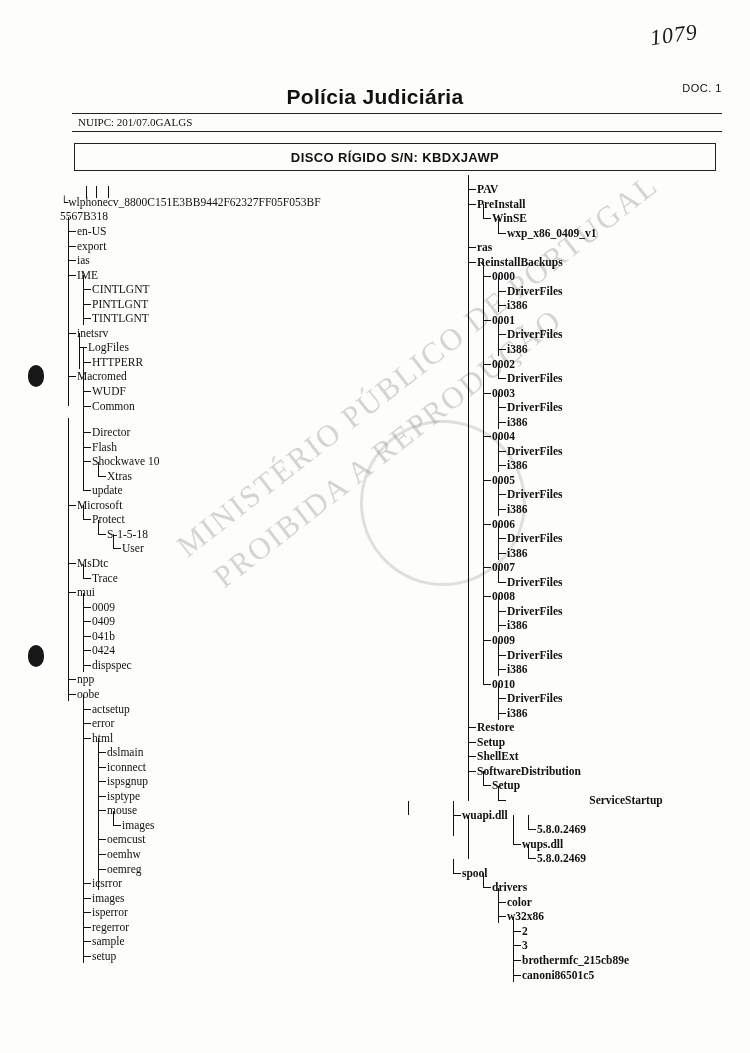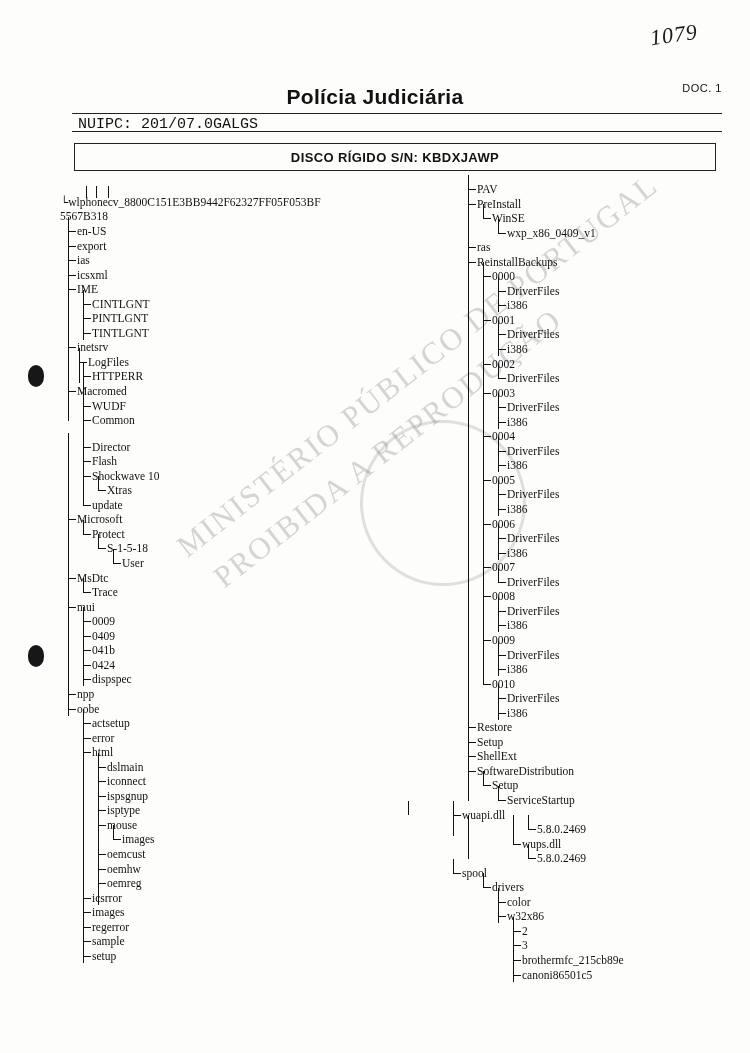--- a/index.html
+++ b/index.html
@@ -60,22 +60,22 @@
     position: absolute;
     left: 72px;
     right: 28px;
     top: 113px;
     border-top: 1px solid #222;
   }
   .nuipc {
     position: absolute;
     left: 78px;
     top: 116px;
-    font-family: Liberation Mono, monospace;
-    font-size: 15px;
+    font-family: Liberation Serif, serif;
+    font-size: 11px;
   }
   .nuipc-rule-bottom {
     position: absolute;
     left: 72px;
     right: 28px;
     top: 131px;
     border-top: 1px solid #222;
   }
 
   .disk-box {
@@ -247,21 +247,20 @@
   <div class="root-line r1">
     <span>└</span><span>wlphonecv_8800C151E3BB9442F62327FF05F053BF</span>
   </div>
   <div class="root-line r2">5567B318</div>
 
   <div class="tree-area">
     <div class="col col-left" id="leftCol" style="padding-top: 42px;">
         <div class="node elbow spine" style="margin-left: 15px;"><span class="lbl">en-US</span></div>
         <div class="node elbow spine" style="margin-left: 15px;"><span class="lbl">export</span></div>
         <div class="node elbow spine" style="margin-left: 15px;"><span class="lbl">ias</span></div>
-        <div class="node elbow spine" style="margin-left: 15px;"><span class="lbl">icsxml</span></div>
         <div class="node elbow spine" style="margin-left: 15px;"><span class="lbl">IME</span></div>
         <div class="node elbow spine" style="margin-left: 30px;"><span class="lbl">CINTLGNT</span><span class="rail" style="left: -22px; top: -7px; height: 14.55px;"></span></div>
         <div class="node elbow spine" style="margin-left: 30px;"><span class="lbl">PINTLGNT</span><span class="rail" style="left: -22px; top: -7px; height: 14.55px;"></span></div>
         <div class="node elbow" style="margin-left: 30px;"><span class="lbl">TINTLGNT</span><span class="rail" style="left: -22px; top: -7px; height: 14.55px;"></span></div>
         <div class="node elbow spine" style="margin-left: 15px;"><span class="lbl">inetsrv</span></div>
         <div class="node elbow spine" style="margin-left: 26px;"><span class="lbl">LogFiles</span></div>
         <div class="node elbow spine" style="margin-left: 30px;"><span class="lbl">HTTPERR</span><span class="rail" style="left: -22px; top: -7px; height: 14.55px;"></span></div>
         <div class="node elbow spine" style="margin-left: 15px;"><span class="lbl">Macromed</span></div>
         <div class="node elbow" style="margin-left: 30px;"><span class="lbl">WUDF</span><span class="rail" style="left: -22px; top: -7px; height: 14.55px;"></span></div>
         <div class="node elbow spine" style="margin-left: 30px;"><span class="lbl">Common</span><span class="rail" style="left: -22px; top: -7px; height: 14.55px;"></span></div>
@@ -291,25 +290,26 @@
         <div class="node elbow spine" style="margin-left: 45px;"><span class="lbl">iconnect</span><span class="rail" style="left: -22px; top: -7px; height: 14.55px;"></span></div>
         <div class="node elbow spine" style="margin-left: 45px;"><span class="lbl">ispsgnup</span><span class="rail" style="left: -22px; top: -7px; height: 14.55px;"></span></div>
         <div class="node elbow spine" style="margin-left: 45px;"><span class="lbl">isptype</span><span class="rail" style="left: -22px; top: -7px; height: 14.55px;"></span></div>
         <div class="node elbow spine" style="margin-left: 45px;"><span class="lbl">mouse</span><span class="rail" style="left: -22px; top: -7px; height: 14.55px;"></span></div>
         <div class="node elbow" style="margin-left: 60px;"><span class="lbl">images</span><span class="rail" style="left: -37px; top: -7px; height: 14.55px;"></span><span class="rail" style="left: -22px; top: -7px; height: 14.55px;"></span></div>
         <div class="node elbow spine" style="margin-left: 45px;"><span class="lbl">oemcust</span><span class="rail" style="left: -22px; top: -7px; height: 14.55px;"></span></div>
         <div class="node elbow spine" style="margin-left: 45px;"><span class="lbl">oemhw</span><span class="rail" style="left: -22px; top: -7px; height: 14.55px;"></span></div>
         <div class="node elbow spine" style="margin-left: 45px;"><span class="lbl">oemreg</span><span class="rail" style="left: -22px; top: -7px; height: 14.55px;"></span></div>
         <div class="node elbow spine" style="margin-left: 30px;"><span class="lbl">icsrror</span></div>
         <div class="node elbow spine" style="margin-left: 30px;"><span class="lbl">images</span></div>
+        <div class="node elbow spine" style="margin-left: 30px;"><span class="lbl">isperror</span></div>
         <div class="node elbow spine" style="margin-left: 30px;"><span class="lbl">regerror</span></div>
         <div class="node elbow spine" style="margin-left: 30px;"><span class="lbl">sample</span></div>
         <div class="node elbow" style="margin-left: 30px;"><span class="lbl">setup</span></div>
       </div>
-    <div class="col col-right" id="rightCol" style="padding-top: 0px;">
+    <div class="col col-right" id="rightCol" style="padding-top: 0px; font-weight: bold;">
         <div class="node elbow spine" style="margin-left: 15px;"><span class="lbl">PAV</span></div>
         <div class="node elbow spine" style="margin-left: 15px;"><span class="lbl">PreInstall</span></div>
         <div class="node elbow" style="margin-left: 30px;"><span class="lbl">WinSE</span><span class="rail" style="left: -22px; top: -7px; height: 14.55px;"></span></div>
         <div class="node elbow" style="margin-left: 45px;"><span class="lbl">wxp_x86_0409_v1</span><span class="rail" style="left: -37px; top: -7px; height: 14.55px;"></span></div>
         <div class="node elbow spine" style="margin-left: 15px;"><span class="lbl">ras</span></div>
         <div class="node elbow spine" style="margin-left: 15px;"><span class="lbl">ReinstallBackups</span></div>
         <div class="node elbow spine" style="margin-left: 30px;"><span class="lbl">0000</span><span class="rail" style="left: -22px; top: -7px; height: 14.55px;"></span></div>
         <div class="node elbow spine" style="margin-left: 45px;"><span class="lbl">DriverFiles</span><span class="rail" style="left: -37px; top: -7px; height: 14.55px;"></span><span class="rail" style="left: -22px; top: -7px; height: 14.55px;"></span></div>
         <div class="node elbow" style="margin-left: 45px;"><span class="lbl">i386</span><span class="rail" style="left: -37px; top: -7px; height: 14.55px;"></span><span class="rail" style="left: -22px; top: -7px; height: 14.55px;"></span></div>
         <div class="node elbow spine" style="margin-left: 30px;"><span class="lbl">0001</span><span class="rail" style="left: -22px; top: -7px; height: 14.55px;"></span></div>
@@ -338,21 +338,21 @@
         <div class="node elbow spine" style="margin-left: 45px;"><span class="lbl">DriverFiles</span><span class="rail" style="left: -37px; top: -7px; height: 14.55px;"></span><span class="rail" style="left: -22px; top: -7px; height: 14.55px;"></span></div>
         <div class="node elbow" style="margin-left: 45px;"><span class="lbl">i386</span><span class="rail" style="left: -37px; top: -7px; height: 14.55px;"></span><span class="rail" style="left: -22px; top: -7px; height: 14.55px;"></span></div>
         <div class="node elbow" style="margin-left: 30px;"><span class="lbl">0010</span><span class="rail" style="left: -22px; top: -7px; height: 14.55px;"></span></div>
         <div class="node elbow spine" style="margin-left: 45px;"><span class="lbl">DriverFiles</span><span class="rail" style="left: -37px; top: -7px; height: 14.55px;"></span></div>
         <div class="node elbow" style="margin-left: 45px;"><span class="lbl">i386</span><span class="rail" style="left: -37px; top: -7px; height: 14.55px;"></span></div>
         <div class="node elbow spine" style="margin-left: 15px;"><span class="lbl">Restore</span></div>
         <div class="node elbow spine" style="margin-left: 15px;"><span class="lbl">Setup</span></div>
         <div class="node elbow spine" style="margin-left: 15px;"><span class="lbl">ShellExt</span></div>
         <div class="node elbow spine" style="margin-left: 15px;"><span class="lbl">SoftwareDistribution</span></div>
         <div class="node elbow" style="margin-left: 30px;"><span class="lbl">Setup</span><span class="rail" style="left: -22px; top: -7px; height: 14.55px;"></span></div>
-        <div class="node elbow" style="margin-left: 45px;"><span class="lbl">ServiceStartup</span><span class="rail" style="left: -37px; top: -7px; height: 14.55px;"></span></div>
+        <div class="node elbow" style="margin-left: 45px; text-align: center;"><span class="lbl">ServiceStartup</span><span class="rail" style="left: -37px; top: -7px; height: 14.55px;"></span></div>
         <div class="node elbow spine" style=""><span class="lbl">wuapi.dll</span><span class="rail" style="left: -52px; top: -7px; height: 14.55px;"></span></div>
         <div class="node elbow" style="margin-left: 75px;"><span class="lbl">5.8.0.2469</span><span class="rail" style="left: -67px; top: -7px; height: 14.55px;"></span><span class="rail" style="left: -22px; top: -7px; height: 14.55px;"></span></div>
         <div class="node elbow" style="margin-left: 60px;"><span class="lbl">wups.dll</span><span class="rail" style="left: -52px; top: -7px; height: 14.55px;"></span></div>
         <div class="node elbow" style="margin-left: 75px;"><span class="lbl">5.8.0.2469</span><span class="rail" style="left: -67px; top: -7px; height: 14.55px;"></span></div>
         <div class="node elbow" style="margin-left: 0;"><span class="lbl">spool</span></div>
         <div class="node elbow" style="margin-left: 30px;"><span class="lbl">drivers</span></div>
         <div class="node elbow spine" style="margin-left: 45px;"><span class="lbl">color</span></div>
         <div class="node elbow" style="margin-left: 45px;"><span class="lbl">w32x86</span></div>
         <div class="node elbow spine" style="margin-left: 60px;"><span class="lbl">2</span></div>
         <div class="node elbow spine" style="margin-left: 60px;"><span class="lbl">3</span></div>

